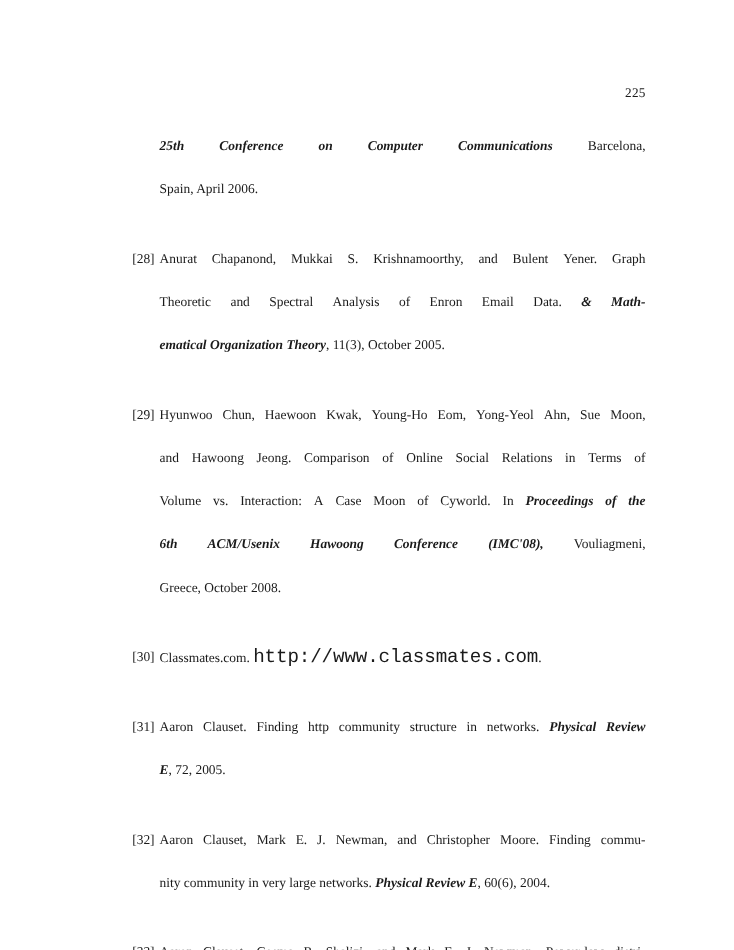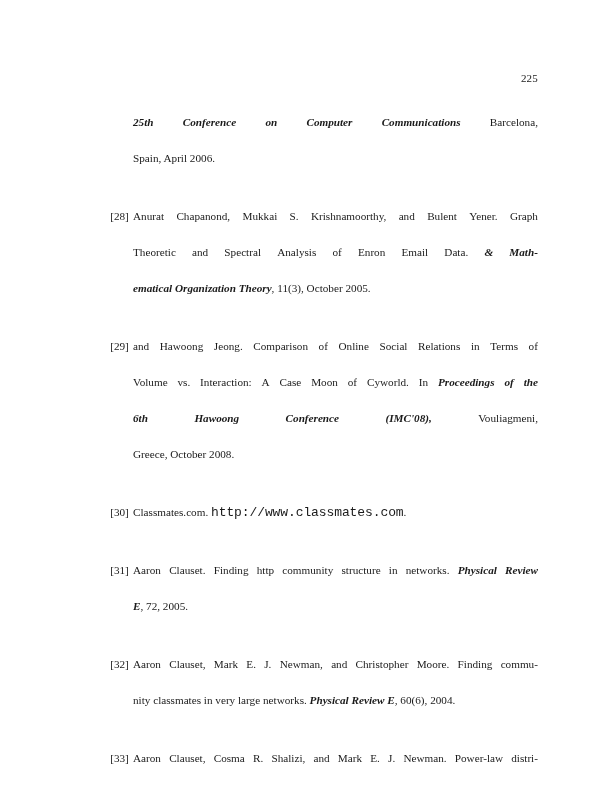--- a/index.html
+++ b/index.html
@@ -88,21 +88,21 @@
     white-space: pre;
   }
 
   .it {
     font-style: italic;
     font-weight: bold;
   }
 
   .tt {
     font-family: "Liberation Mono", "DejaVu Sans Mono", monospace;
-    font-size: 13px;
+    font-size: 16px;
     letter-spacing: -0.1px;
   }
 
   .gap {
     height: 22px;
   }
 </style>
 </head>
 <body>
 
@@ -151,20 +151,32 @@
               <span class="w it">Math-</span>
             </div>
             <div class="ln"><span class="it">ematical Organization Theory</span><span>, 11(3), October 2005.</span></div>
           </div>
         </div>
         <div class="gap"></div>
         <div class="entry">
           <span class="label">[29]</span>
           <div class="lines">
             <div class="ln j">
+              <span class="w ">Hyunwoo</span>
+              <span class="w ">Chun,</span>
+              <span class="w ">Haewoon</span>
+              <span class="w ">Kwak,</span>
+              <span class="w ">Young-Ho</span>
+              <span class="w ">Eom,</span>
+              <span class="w ">Yong-Yeol</span>
+              <span class="w ">Ahn,</span>
+              <span class="w ">Sue</span>
+              <span class="w ">Moon,</span>
+            </div>
+            <div class="ln j">
               <span class="w ">and</span>
               <span class="w ">Hawoong</span>
               <span class="w ">Jeong.</span>
               <span class="w ">Comparison</span>
               <span class="w ">of</span>
               <span class="w ">Online</span>
               <span class="w ">Social</span>
               <span class="w ">Relations</span>
               <span class="w ">in</span>
               <span class="w ">Terms</span>
@@ -179,20 +191,21 @@
               <span class="w ">Moon</span>
               <span class="w ">of</span>
               <span class="w ">Cyworld.</span>
               <span class="w ">In</span>
               <span class="w it">Proceedings</span>
               <span class="w it">of</span>
               <span class="w it">the</span>
             </div>
             <div class="ln j">
               <span class="w it">6th</span>
+              <span class="w it">ACM/Usenix</span>
               <span class="w it">Hawoong</span>
               <span class="w it">Conference</span>
               <span class="w it">(IMC'08),</span>
               <span class="w ">Vouliagmeni,</span>
             </div>
             <div class="ln"><span>Greece, October 2008.</span></div>
           </div>
         </div>
         <div class="gap"></div>
         <div class="entry">
@@ -230,21 +243,21 @@
               <span class="w ">Mark</span>
               <span class="w ">E.</span>
               <span class="w ">J.</span>
               <span class="w ">Newman,</span>
               <span class="w ">and</span>
               <span class="w ">Christopher</span>
               <span class="w ">Moore.</span>
               <span class="w ">Finding</span>
               <span class="w ">commu-</span>
             </div>
-            <div class="ln"><span>nity classmates in very large networks.  </span><span class="it">Physical Review E</span><span>, 60(6), 2004.</span></div>
+            <div class="ln"><span>nity community in very large networks.  </span><span class="it">Physical Review E</span><span>, 60(6), 2004.</span></div>
           </div>
         </div>
         <div class="gap"></div>
         <div class="entry">
           <span class="label">[33]</span>
           <div class="lines">
             <div class="ln j">
               <span class="w ">Aaron</span>
               <span class="w ">Clauset,</span>
               <span class="w ">Cosma</span>

